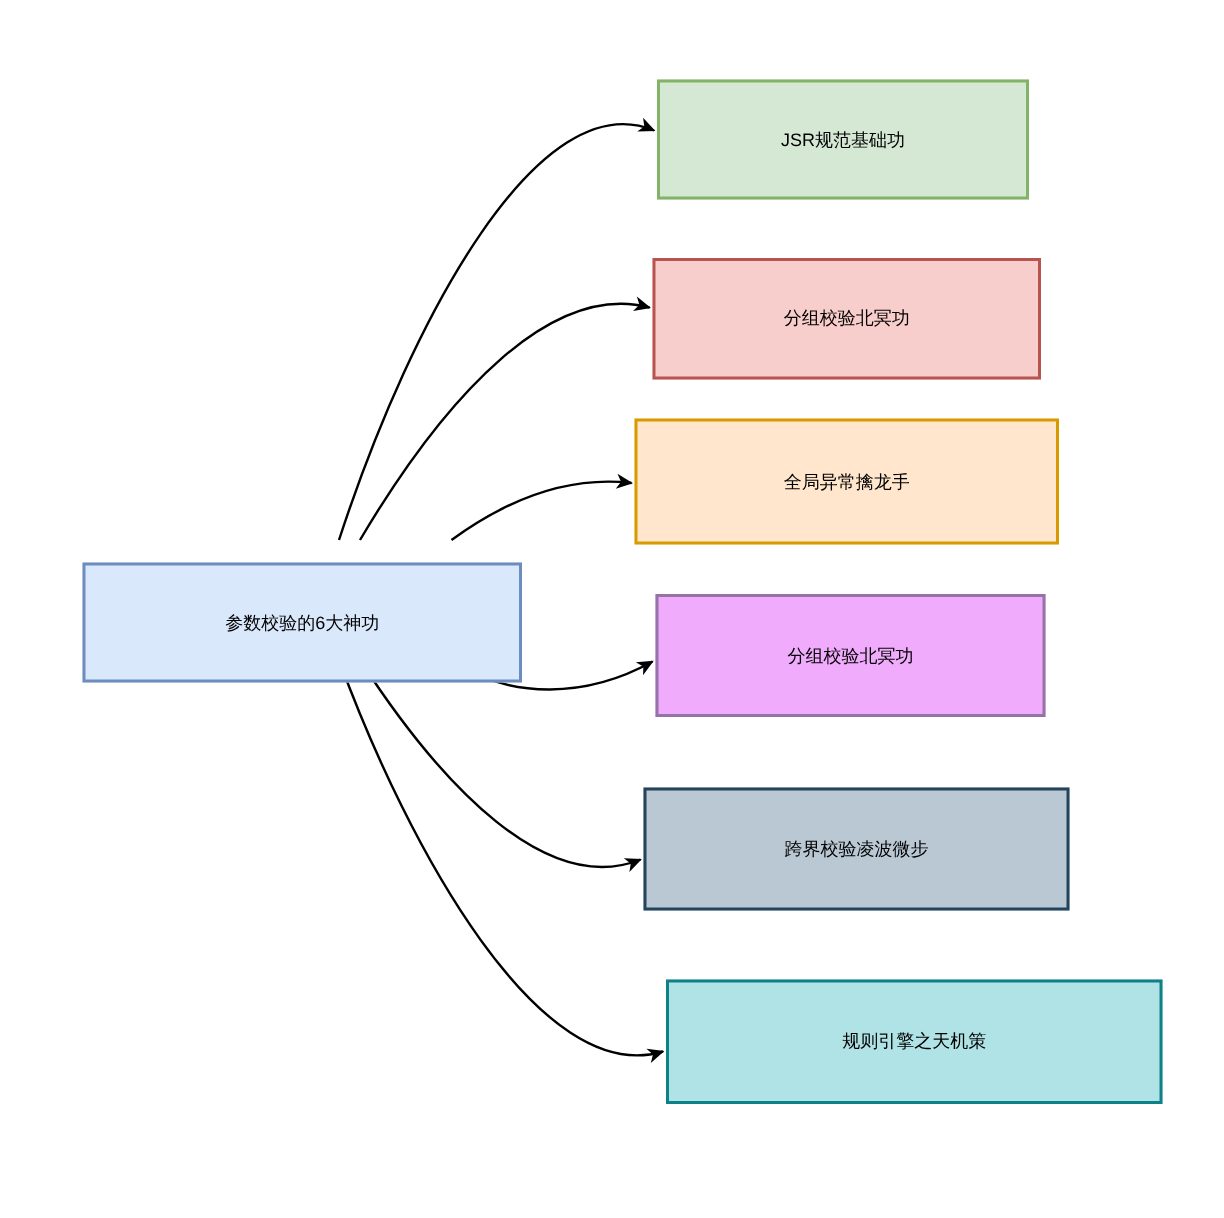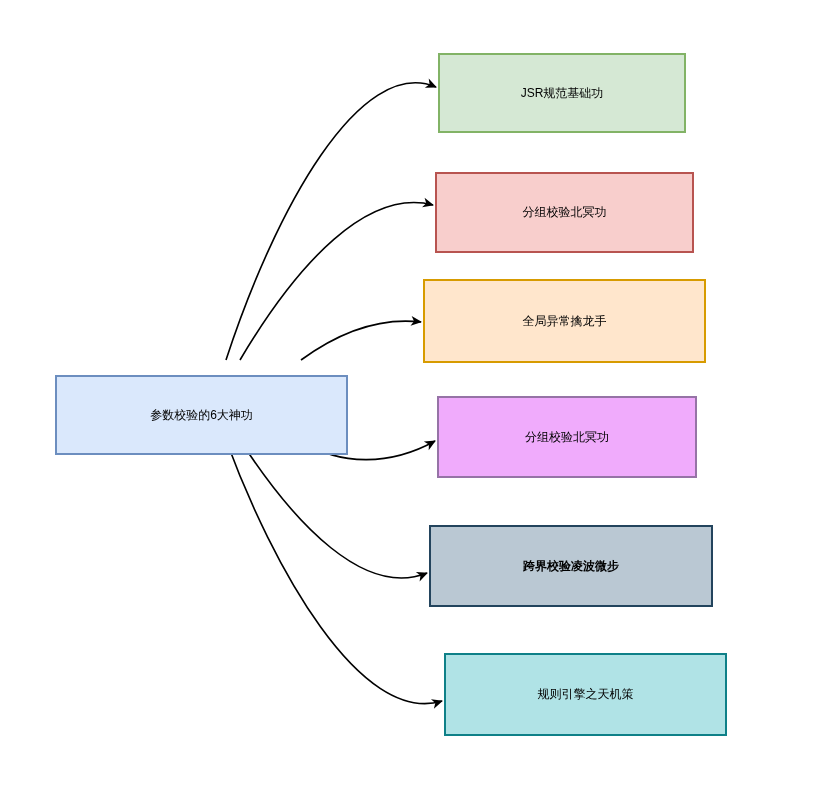--- a/index.html
+++ b/index.html
@@ -40,22 +40,22 @@
     color: #000000;
     line-height: 1.2;
     white-space: nowrap;
   }
   
   .node-root    { left: 55px;  top: 360px; width: 293px; height: 80px; }
   .node-child-0 { left: 438px; top: 53px;  width: 248px; height: 80px; }
   .node-child-1 { left: 435px; top: 172px; width: 259px; height: 81px; }
   .node-child-2 { left: 423px; top: 279px; width: 283px; height: 84px; }
   .node-child-3 { left: 437px; top: 396px; width: 260px; height: 82px; }
-  .node-child-4 { left: 429px; top: 525px; width: 284px; height: 82px; font-weight: bold; }
-  .node-child-5 { left: 444px; top: 653px; width: 283px; height: 83px; }
+  .node-child-4 { left: 429px; top: 525px; width: 284px; height: 82px; }
+  .node-child-5 { left: 444px; top: 653px; width: 331px; height: 83px; }
 </style>
 </head>
 <body>
 
 <div class="canvas">
 
   <svg class="edges" width="816" height="812" viewBox="0 0 816 812">
     <defs>
       <marker id="arrowhead" markerUnits="userSpaceOnUse" markerWidth="14" markerHeight="14" refX="12" refY="7" orient="auto">
         <path class="arrowhead-shape" d="M2,2 L13,7 L2,12 L5,7 Z" fill="#000000"></path>

